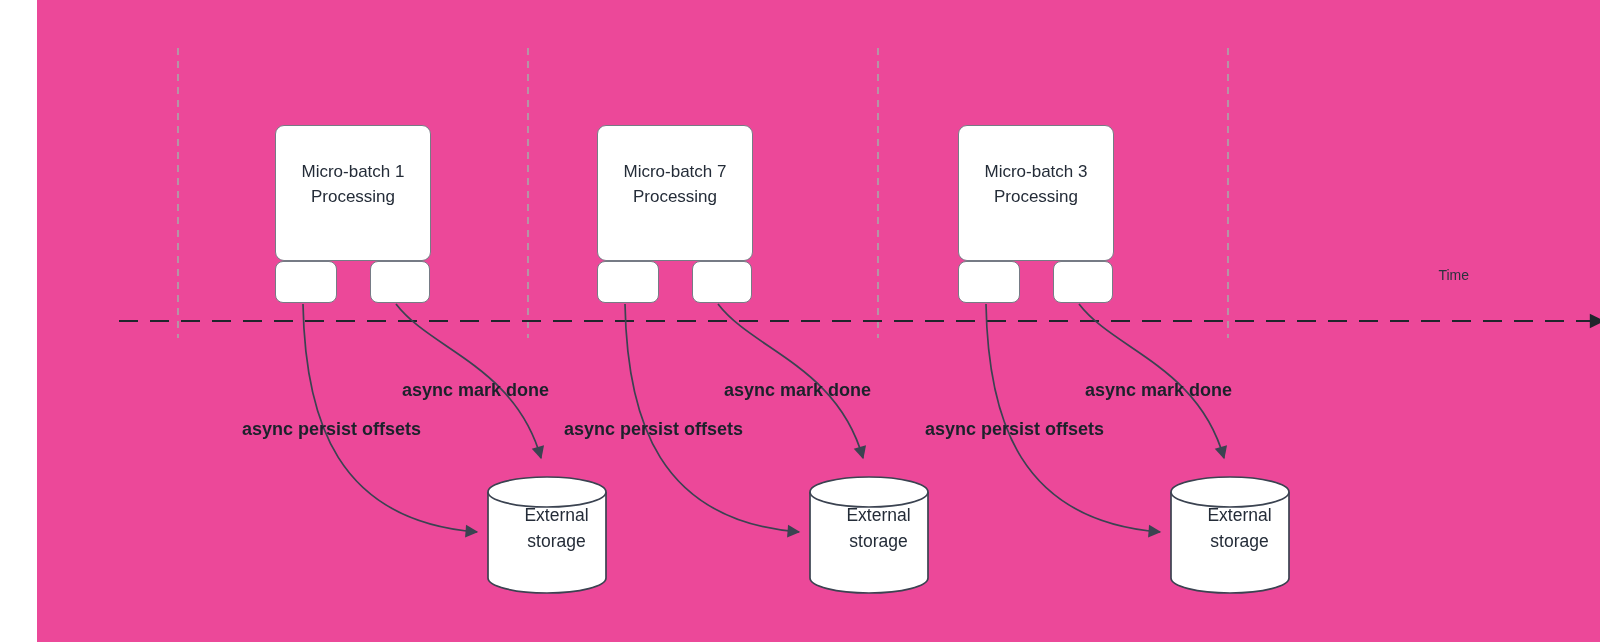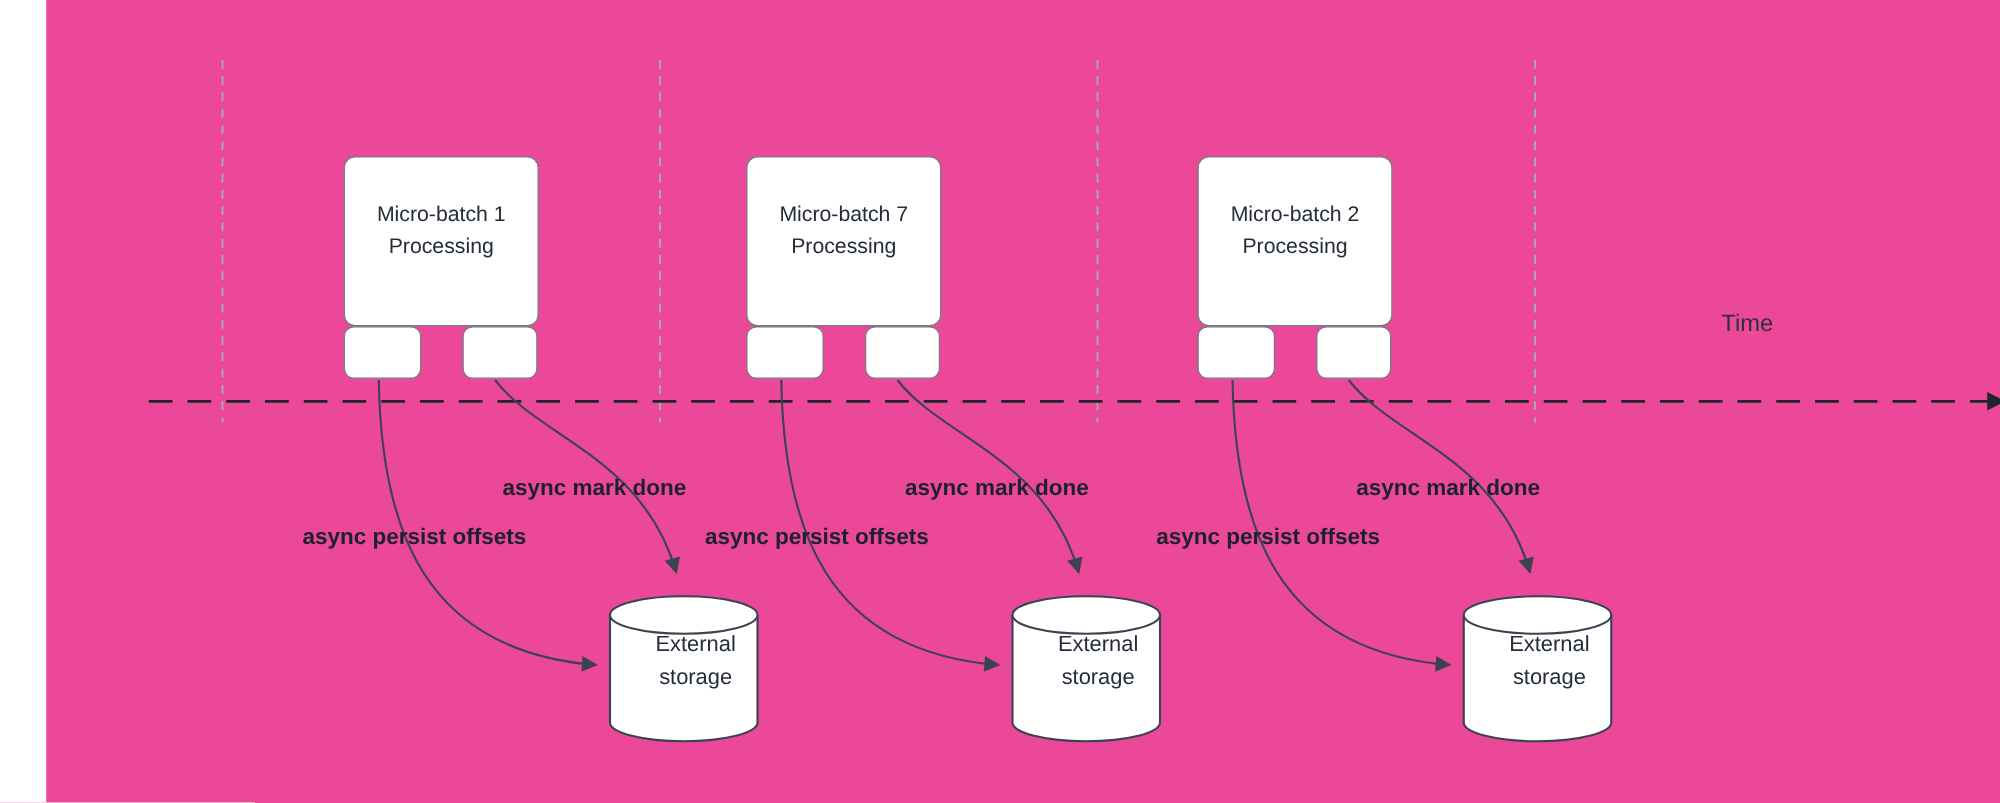--- a/index.html
+++ b/index.html
@@ -76,24 +76,24 @@
     width: 137px;
     text-align: center;
     font-size: 17.5px;
     line-height: 26px;
     color: #242c38;
   }
   .storage-label span { display: block; }
   .time-label {
     position: absolute;
     left: 1340px;
-    top: 249px;
+    top: 267px;
     width: 92px;
-    text-align: left;
-    font-size: 19px;
+    text-align: right;
+    font-size: 14px;
     color: #2b323d;
   }
 </style>
 </head>
 <body>
 
 <div class="canvas">
 
   <svg class="layer" width="1600" height="642" viewBox="0 0 1600 642">
     <defs>
@@ -164,21 +164,21 @@
     <div class="edge-label markdone-label">async mark done</div>
     <div class="storage-label">
       <span>External</span>
       <span>storage</span>
     </div>
   </div>
 
   <div class="group" style="left:921px">
     <div class="main-box">
       <div class="box-text">
-        <span>Micro-batch 2</span>
+        <span>Micro-batch 3</span>
         <span>Processing</span>
       </div>
     </div>
     <div class="small-box a"></div>
     <div class="small-box b"></div>
     <div class="edge-label persist-label">async persist offsets</div>
     <div class="edge-label markdone-label">async mark done</div>
     <div class="storage-label">
       <span>External</span>
       <span>storage</span>

